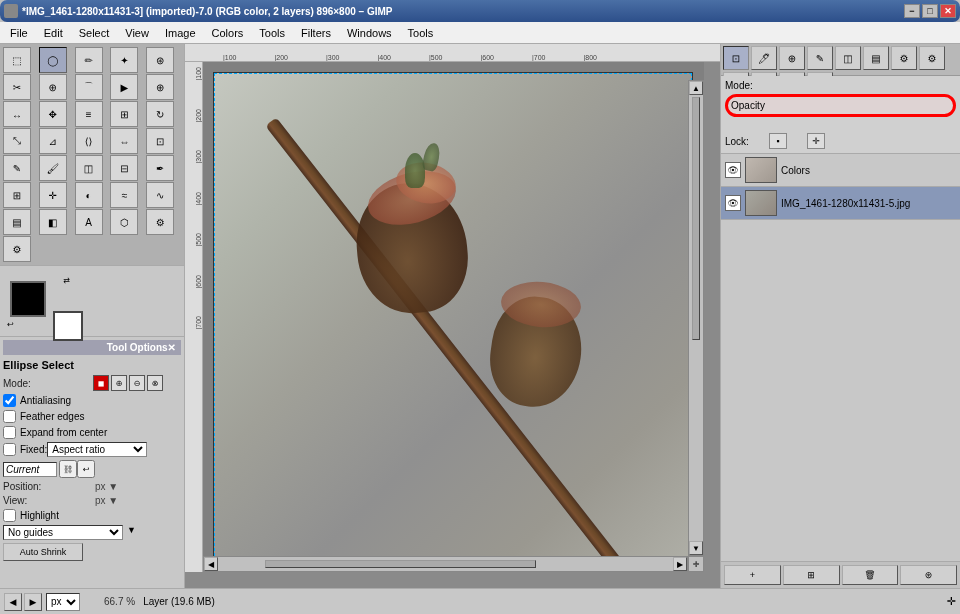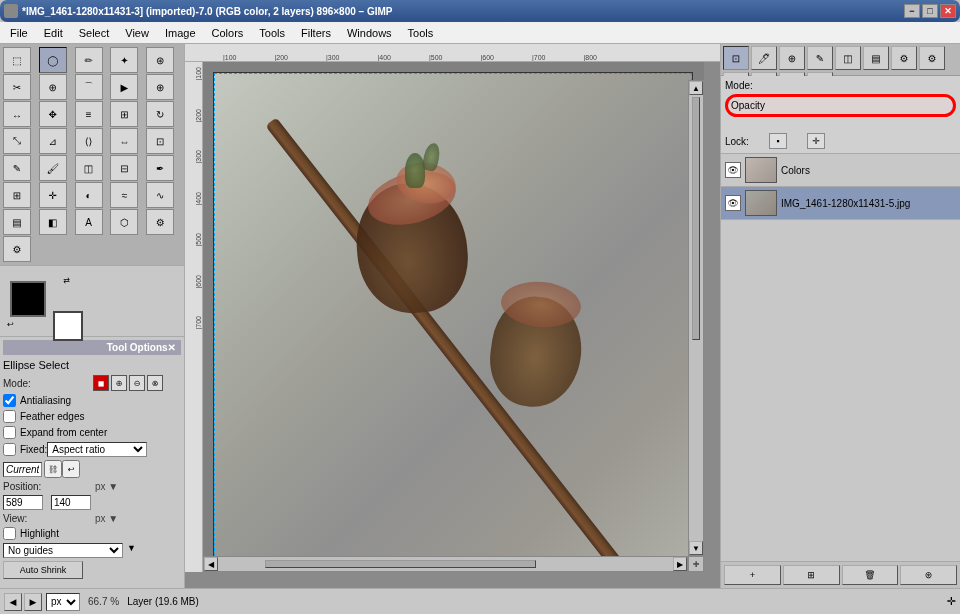--- a/index.html
+++ b/index.html
@@ -128,21 +128,21 @@
     .mode-icons { display: flex; gap: 2px; }
     .mode-icon {
       width: 16px; height: 16px;
       border: 1px solid #555;
       display: flex; align-items: center; justify-content: center; font-size: 8px;
     }
     .mode-icon.active { background: #c00; color: white; }
     .mode-icon.inactive { background: #ddd; }
     .text-input {
       background: white; border: 1px inset #888; padding: 1px 2px;
-      font-size: 10px; width: 39px; font-style: italic;
+      font-size: 10px; width: 54px; font-style: italic;
     }
     .num-input {
       background: white; border: 1px inset #888; padding: 1px 2px;
       font-size: 10px; width: 40px;
     }
     .px-label { font-size: 10px; color: #444; margin-left: 2px; }
     .fix-select {
       background: white; border: 1px inset #888; font-size: 10px; width: 100px;
     }
     .dropdown-row { display: flex; align-items: flex-start; margin-bottom: 3px; }
@@ -336,21 +336,21 @@
     .status-nav { display: flex; gap: 2px; }
     .status-btn {
       width: 18px; height: 18px;
       background: #d0d0d0; border: 1px outset #aaa;
       display: flex; align-items: center; justify-content: center;
       font-size: 9px; cursor: pointer;
     }
     .status-select {
       background: white; border: 1px inset #888; font-size: 10px; height: 18px; width: 34px;
     }
-    .status-text { font-size: 10px; color: #333; margin-left: 4px; }
+    .status-text { font-size: 10px; color: #333; margin-left: 20px; }
     .status-right { margin-left: auto; display: flex; align-items: center; gap: 6px; }
 
     
     .ruler-ticks {
       display: flex;
       align-items: flex-end;
       height: 100%;
       font-size: 7px;
       color: #444;
       padding-left: 5px;
@@ -451,21 +451,21 @@
         <div style="position:absolute; bottom:2px; left:2px; font-size:8px; cursor:pointer;">↩</div>
       </div>
     </div>
 
     <div class="tool-options">
       <div class="tool-options-header">
         <span>Tool Options</span>
         <span style="cursor:pointer;">✕</span>
       </div>
 
-      <div style="font-weight:normal; font-size:11px; margin-bottom:4px;">Ellipse Select</div>
+      <div style="font-weight:bold; font-size:11px; margin-bottom:4px;">Ellipse Select</div>
 
       <div class="option-row">
         <span class="option-label">Mode:</span>
         <div class="mode-icons">
           <div class="mode-icon active">◼</div>
           <div class="mode-icon inactive">⊕</div>
           <div class="mode-icon inactive">⊖</div>
           <div class="mode-icon inactive">⊗</div>
         </div>
       </div>
@@ -496,25 +496,20 @@
 
       <div class="option-row">
         <input type="text" class="text-input" value="Current" style="font-style: italic;">
         <button style="width:18px;height:18px;font-size:8px;margin-left:2px;">⛓</button>
         <button style="width:18px;height:18px;font-size:8px;">↩</button>
       </div>
 
       <div class="option-row">
         <span class="option-label">Position:</span>
         <span class="px-label">px ▼</span>
-      </div>
-      <div class="option-row">
-        <input type="text" class="num-input" value="589" style="">
-        <span style="margin:0 4px;"></span>
-        <input type="text" class="num-input" value="140" style="">
       </div>
 
       <div class="option-row">
         <span class="option-label">View:</span>
         <span class="px-label">px ▼</span>
       </div>
 
       <div class="option-row">
         <input type="checkbox" class="option-check" style="">
         <span>Highlight</span>

